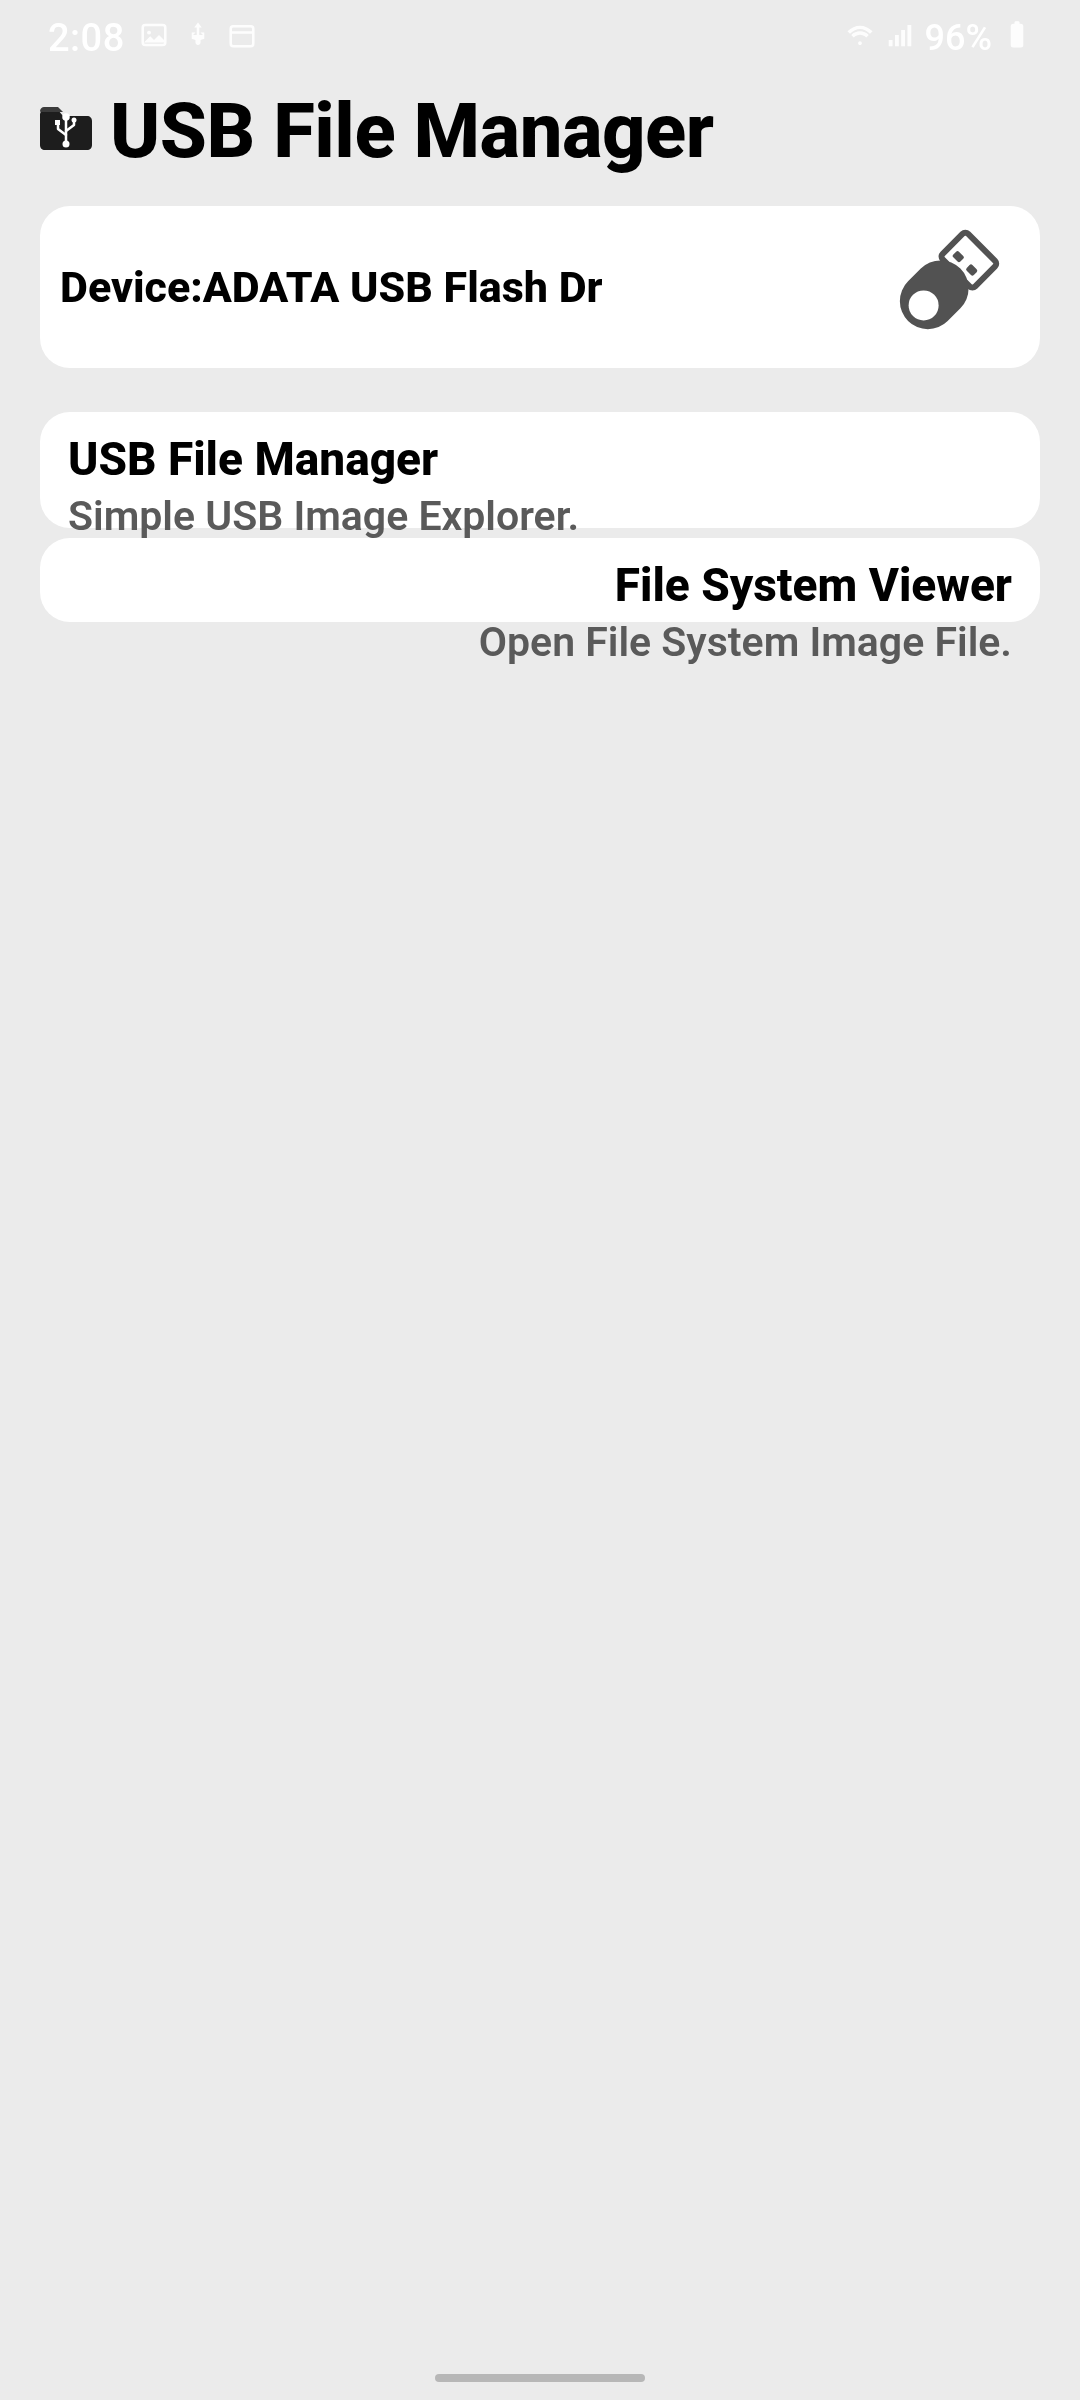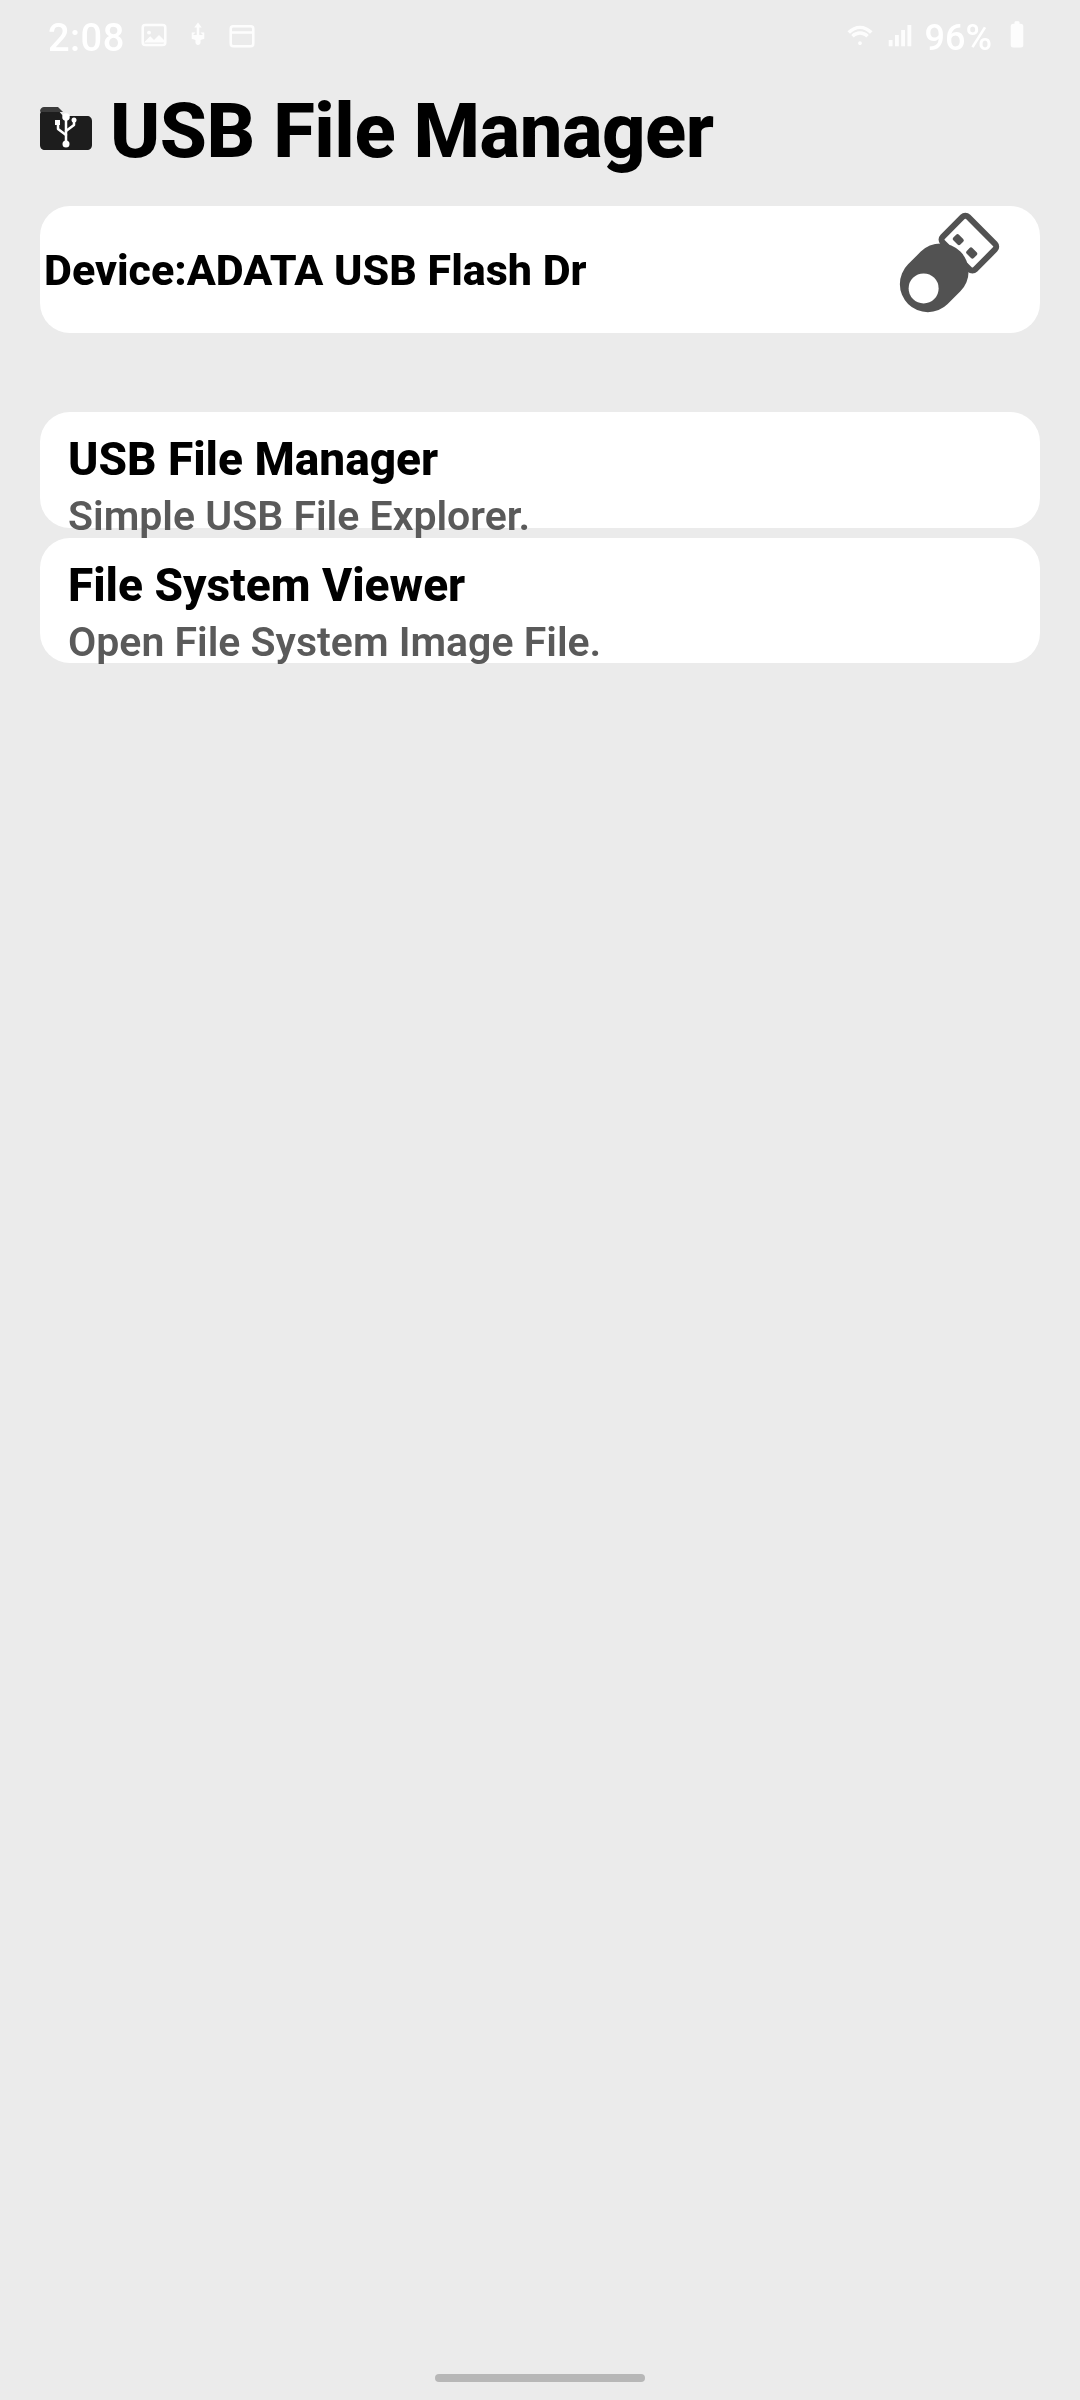--- a/index.html
+++ b/index.html
@@ -61,35 +61,35 @@
   
   .card {
     position: absolute;
     left: 40px;
     right: 40px;
     background: #ffffff;
     border-radius: 30px;
   }
   .device-card {
     top: 206px;
-    height: 127px;
-    padding: 24px 28px 24px 4px;
+    height: 162px;
+    padding: 24px 28px 24px 20px;
     display: flex;
     align-items: stretch;
     justify-content: space-between;
   }
   .device-text { display:flex; flex-direction:column; justify-content:center; gap:28px; }
   .device-line { font-size: 43px; font-weight:800; color:#000; }
   .device-icon-holder { width:140px; display:flex; align-items:center; justify-content:center; }
 
   .option-card {
     padding: 20px 28px 20px 28px;
   }
   .option-card.first { top: 412px; height: 116px; }
-  .option-card.second { top: 538px; height: 125px; }
+  .option-card.second { top: 538px; height: 84px; text-align: right; }
   .option-title {
     font-size: 46px;
     font-weight: 800;
     color:#000;
   }
   .option-sub {
     font-size: 41px;
     color:#5a5a5a;
     font-weight:600;
     margin-top: 6px;
@@ -194,21 +194,21 @@
         <rect x="22" y="42" width="74" height="56" rx="28" fill="#525252"></rect>
 
         <circle cx="44" cy="70" r="15" fill="#fff"></circle>
       </g>
     </svg>
   </div>
 </div>
 
 <div class="card option-card first">
   <div class="option-title">USB File Manager</div>
-  <div class="option-sub">Simple USB File Explorer.</div>
+  <div class="option-sub">Simple USB Image Explorer.</div>
 </div>
 
 <div class="card option-card second">
   <div class="option-title">File System Viewer</div>
   <div class="option-sub">Open File System Image File.</div>
 </div>
 
 <div class="gesture-bar"></div>
 
 </body></html>

